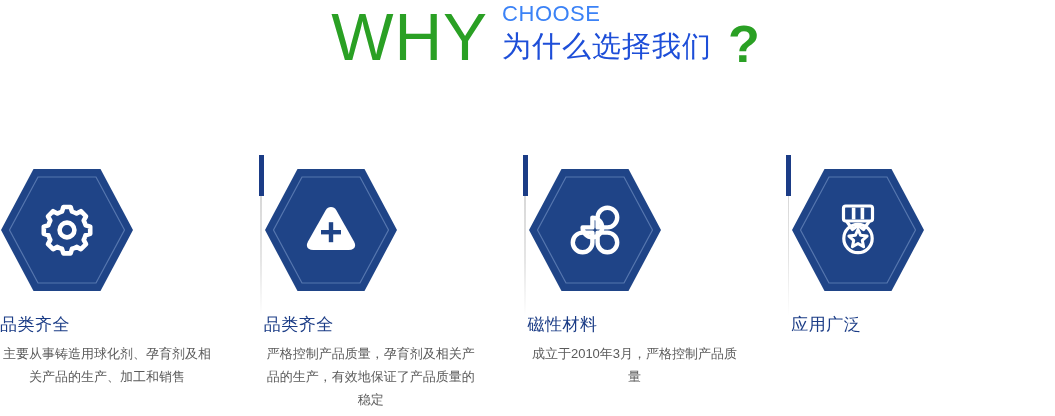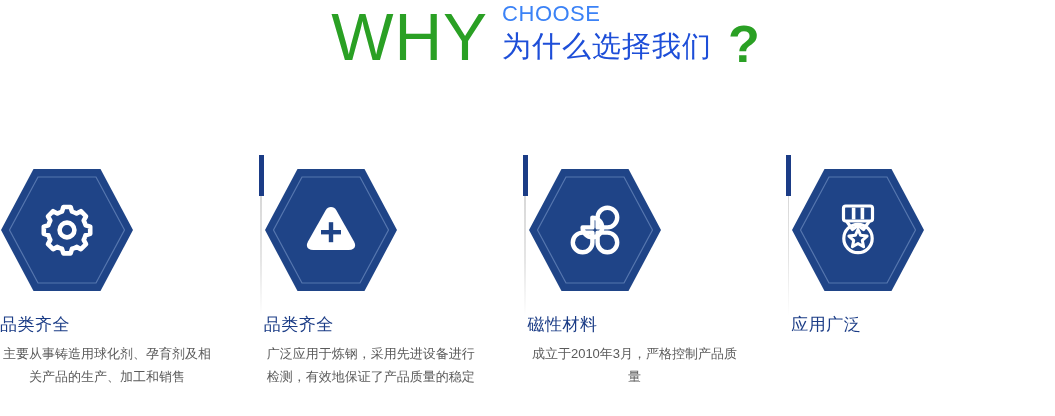--- a/index.html
+++ b/index.html
@@ -189,21 +189,21 @@
         <polygon points="33.5,1 100.5,1 133,62 100.5,123 33.5,123 1,62" fill="#1f4487"></polygon>
         <polygon points="38,9 96,9 124.5,62 96,115 38,115 9.5,62" fill="none" stroke="#5f7fb5" stroke-width="1.2" opacity="0.85"></polygon>
         <g transform="translate(67,62)">
           <path d="M 0,-23 Q 3.4,-23 5.3,-19.7 L 23.0,11.5 Q 25.6,16.3 22.3,18.8 Q 20.6,20 17.8,20 L -17.8,20 Q -20.6,20 -22.3,18.8 Q -25.6,16.3 -23.0,11.5 L -5.3,-19.7 Q -3.4,-23 0,-23 Z" fill="#ffffff"></path>
           <rect x="-10" y="0.0" width="20" height="4.4" fill="#1f4487"></rect>
           <rect x="-2.2" y="-7.8" width="4.4" height="20" fill="#1f4487"></rect>
         </g>
       </svg>
     </div>
     <div class="card-title">品类齐全</div>
-    <div class="card-desc">广泛应用于炼钢，采用先进设备进行检测，有效地保证了产品质量的稳定</div>
+    <div class="card-desc">严格控制产品质量，孕育剂及相关产品的生产，有效地保证了产品质量的稳定</div>
     <div class="divider">
       <div class="seg-blue"></div>
       <div class="seg-grey"></div>
     </div>
   </div>
 
   <div class="card">
     <div class="hex-wrap">
       <svg class="hex-svg" width="134" height="124" viewBox="0 0 134 124">
         <polygon points="33.5,1 100.5,1 133,62 100.5,123 33.5,123 1,62" fill="#1f4487"></polygon>

